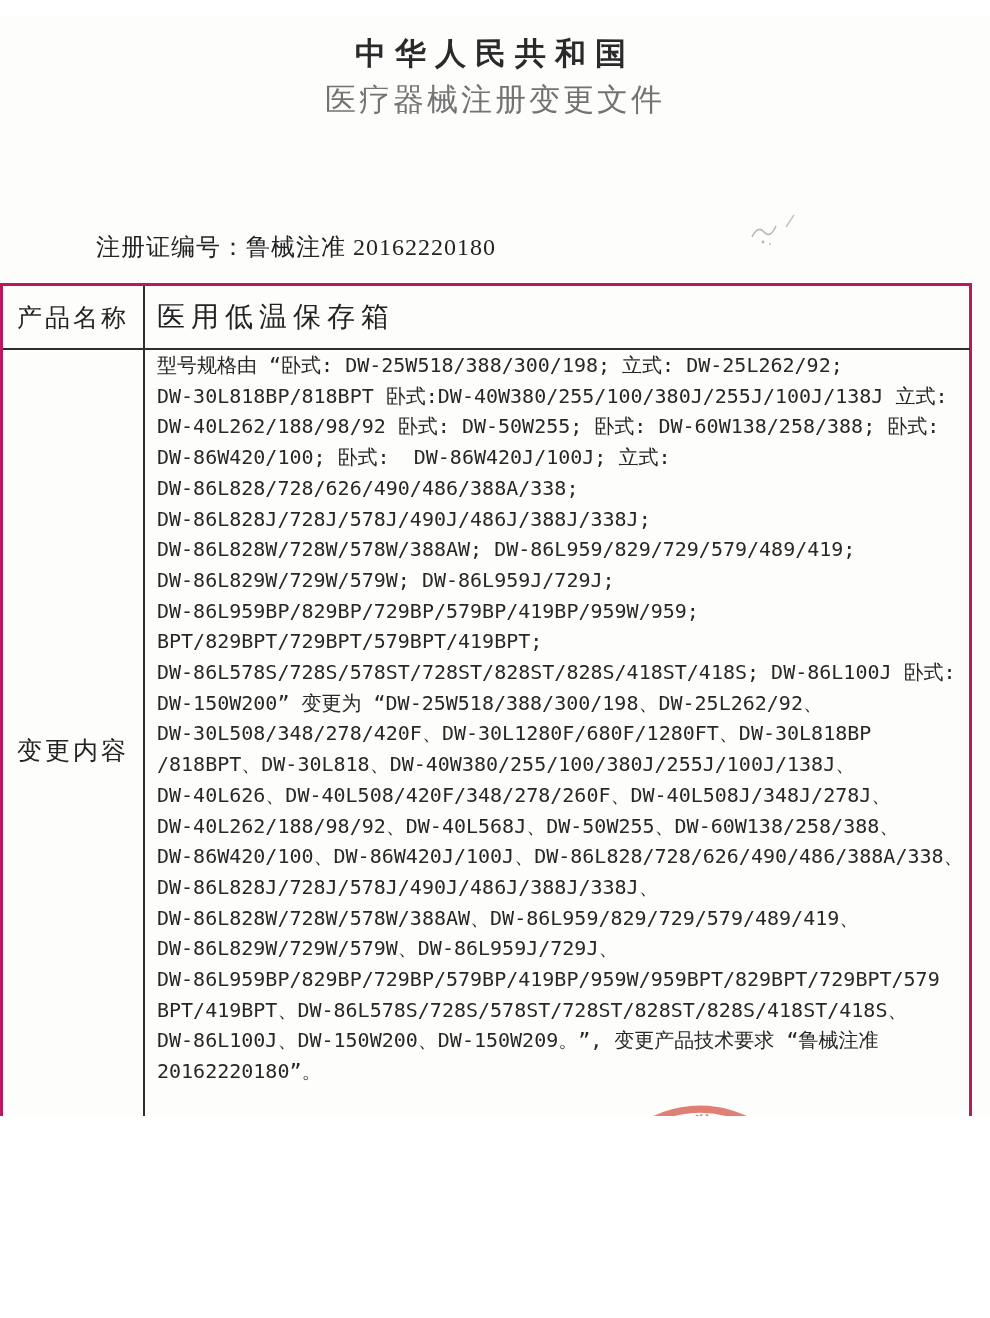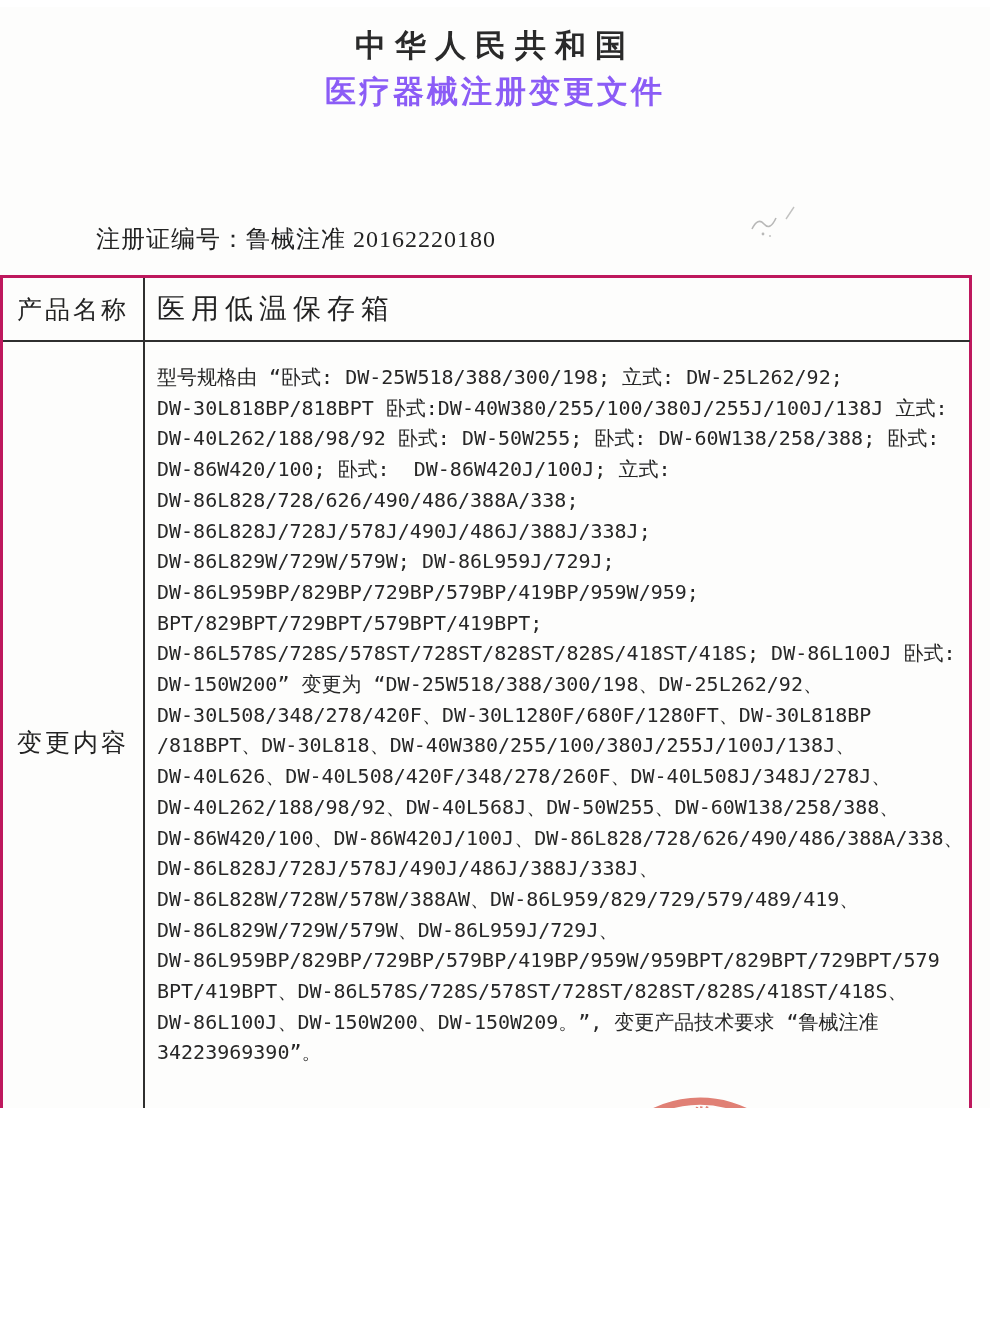--- a/index.html
+++ b/index.html
@@ -1,35 +1,35 @@
 <!DOCTYPE html>
 <html><head>
 <meta charset="utf-8">
 <style>
   * { margin: 0; padding: 0; box-sizing: border-box; }
   html, body { background: #ffffff; }
   .page {
     position: relative;
     width: 990px;
     height: 1101px;
-    margin: 7px auto;
+    margin: 15px auto;
     background: #fdfdfc;
     color: #232323;
     font-family: "Liberation Serif", "DejaVu Serif", serif;
     overflow: hidden;
   }
   .title1 {
     position: absolute; top: 18px; left: 0; width: 100%;
     text-align: center; font-size: 31px; font-weight: 600;
     letter-spacing: 9px; color: #2a2a2a;
   }
   .title2 {
     position: absolute; top: 64px; left: 0; width: 100%;
-    text-align: center; font-size: 31px; font-weight: 700;
-    letter-spacing: 3px; color: #8b5cf6;
+    text-align: center; font-size: 31px; font-weight: 400;
+    letter-spacing: 3px; color: #737373;
   }
   .pencil-mark { position: absolute; left: 748px; top: 196px; opacity: .7; }
   .reg-line {
     position: absolute; left: 96px; top: 216px;
     font-size: 24px; letter-spacing: 1px; white-space: nowrap;
   }
   .doc-table {
     position: absolute; left: 0; top: 268px; width: 972px;
     border: 3px solid #be185d;
     display: grid;
@@ -38,21 +38,21 @@
   .cell { border-top: 2px solid #2f2f2f; }
   .row0 { border-top: none; }
   .label-cell {
     border-right: 2px solid #2f2f2f;
     display: flex; align-items: center; justify-content: center;
     font-size: 25px; letter-spacing: 3px; text-align: center;
   }
   .content-cell { padding-left: 12px; padding-right: 6px; }
   .product-cell { height: 62px; display: flex; align-items: center;
     font-size: 28px; letter-spacing: 6px; text-align: center; }
-  .change-cell { height: 803px; padding-top: 20px; }
+  .change-cell { height: 803px; padding-top: 0; }
   .content-line {
     font-family: "DejaVu Sans Mono", "Liberation Mono", monospace;
     font-size: 20px; line-height: 30.7px; white-space: pre; color: #272727;
   }
   .remark-cell { height: 57px; display: flex; align-items: center;
     font-size: 27px; letter-spacing: 1px; }
   .footer-line { position: absolute; top: 1203px; font-size: 26px; white-space: nowrap; }
   .dept-line { left: 96px; }
   .date-line { left: 571px; letter-spacing: 1px; }
   .seal-note { position: absolute; left: 70px; top: 1250px; font-size: 22px; letter-spacing: 2px; }
@@ -91,37 +91,38 @@
     <div class="cell row0 content-cell product-cell">医用低温保存箱</div>
 
     <div class="cell label-cell">变更内容</div>
     <div class="cell content-cell change-cell">
         <div class="content-line">型号规格由 “卧式: DW-25W518/388/300/198; 立式: DW-25L262/92;</div>
         <div class="content-line">DW-30L818BP/818BPT 卧式:DW-40W380/255/100/380J/255J/100J/138J 立式:</div>
         <div class="content-line">DW-40L262/188/98/92 卧式: DW-50W255; 卧式: DW-60W138/258/388; 卧式:</div>
         <div class="content-line">DW-86W420/100; 卧式:  DW-86W420J/100J; 立式:</div>
         <div class="content-line">DW-86L828/728/626/490/486/388A/338;</div>
         <div class="content-line">DW-86L828J/728J/578J/490J/486J/388J/338J;</div>
+        <div class="content-line">DW-86L828W/728W/578W/388AW; DW-86L959/829/729/579/489/419;</div>
         <div class="content-line">DW-86L829W/729W/579W; DW-86L959J/729J;</div>
         <div class="content-line">DW-86L959BP/829BP/729BP/579BP/419BP/959W/959;</div>
         <div class="content-line">BPT/829BPT/729BPT/579BPT/419BPT;</div>
         <div class="content-line">DW-86L578S/728S/578ST/728ST/828ST/828S/418ST/418S; DW-86L100J 卧式:</div>
         <div class="content-line">DW-150W200” 变更为 “DW-25W518/388/300/198、DW-25L262/92、</div>
         <div class="content-line">DW-30L508/348/278/420F、DW-30L1280F/680F/1280FT、DW-30L818BP</div>
         <div class="content-line">/818BPT、DW-30L818、DW-40W380/255/100/380J/255J/100J/138J、</div>
         <div class="content-line">DW-40L626、DW-40L508/420F/348/278/260F、DW-40L508J/348J/278J、</div>
         <div class="content-line">DW-40L262/188/98/92、DW-40L568J、DW-50W255、DW-60W138/258/388、</div>
         <div class="content-line">DW-86W420/100、DW-86W420J/100J、DW-86L828/728/626/490/486/388A/338、</div>
         <div class="content-line">DW-86L828J/728J/578J/490J/486J/388J/338J、</div>
         <div class="content-line">DW-86L828W/728W/578W/388AW、DW-86L959/829/729/579/489/419、</div>
         <div class="content-line">DW-86L829W/729W/579W、DW-86L959J/729J、</div>
         <div class="content-line">DW-86L959BP/829BP/729BP/579BP/419BP/959W/959BPT/829BPT/729BPT/579</div>
         <div class="content-line">BPT/419BPT、DW-86L578S/728S/578ST/728ST/828ST/828S/418ST/418S、</div>
         <div class="content-line">DW-86L100J、DW-150W200、DW-150W209。”, 变更产品技术要求 “鲁械注准</div>
-        <div class="content-line">34223969390”。</div>
+        <div class="content-line">20162220180”。</div>
       </div>
 
     <div class="cell label-cell">备　注</div>
     <div class="cell content-cell remark-cell">本文件与“医用低温保存箱”注册证共同使用。</div>
 
   </div>
 
   <div class="footer-line dept-line">
     <span>审批部门：</span><span>山东省药品监督管理局</span>
   </div>

